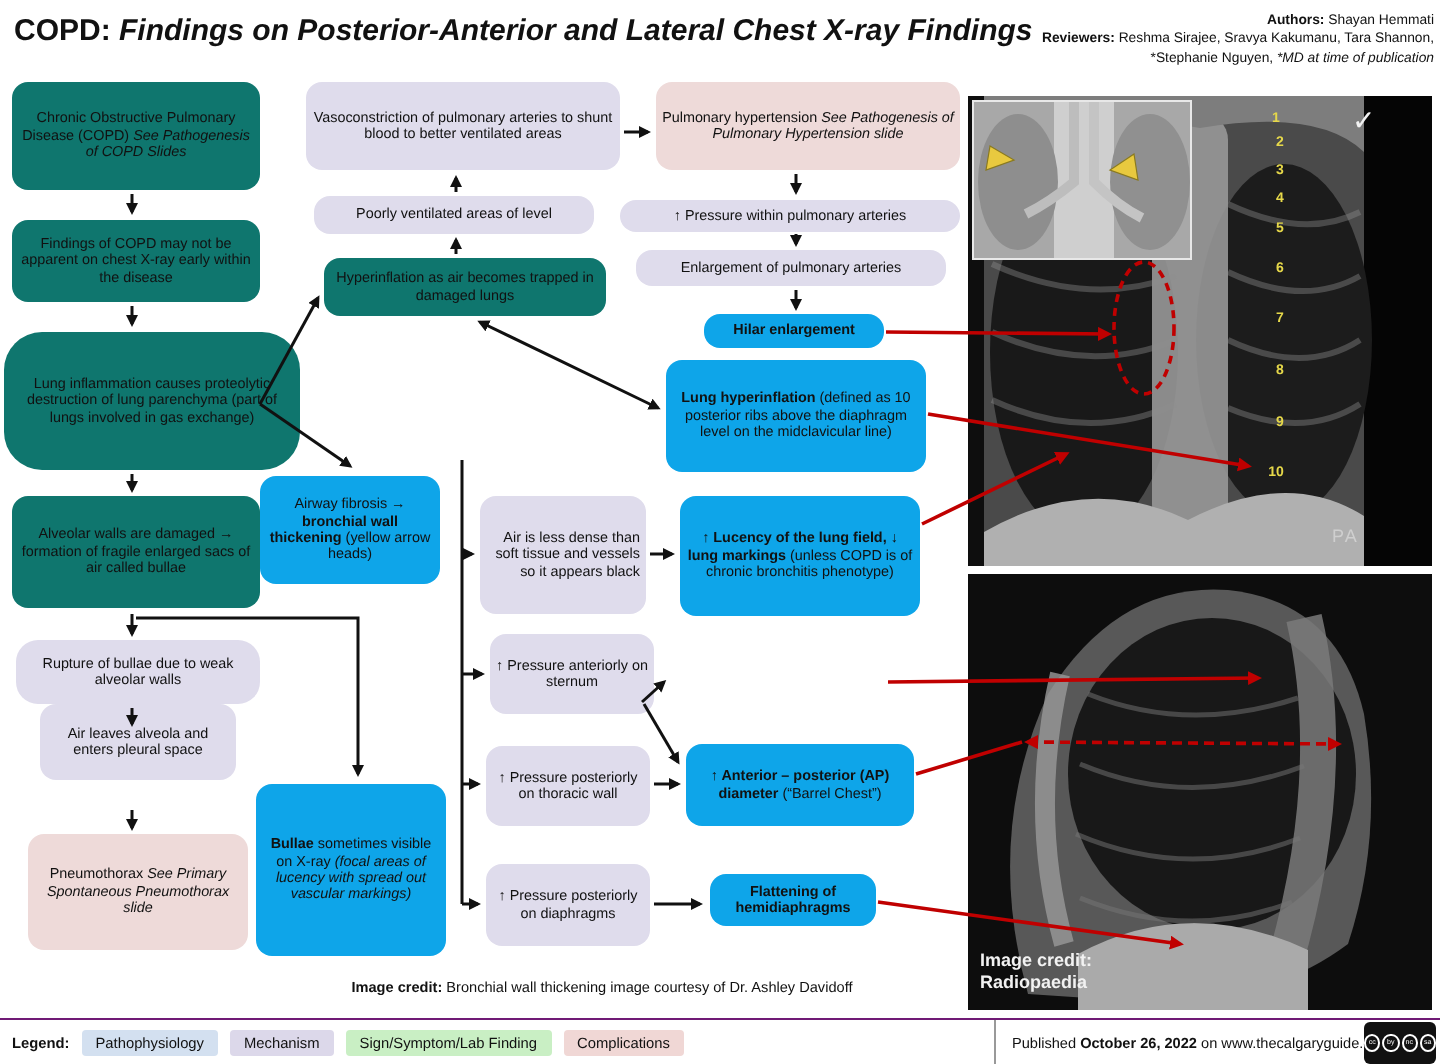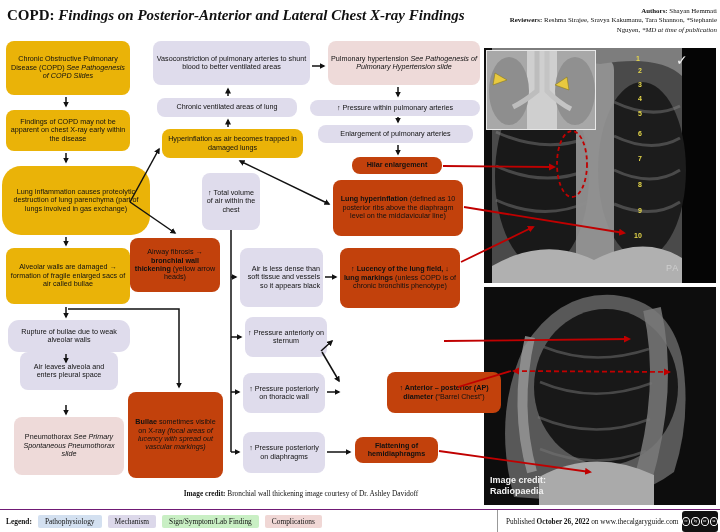--- a/index.html
+++ b/index.html
@@ -1,32 +1,32 @@
 <!DOCTYPE html>
 <html><head>
 <meta charset="utf-8">
 <style>
   html,body{margin:0;padding:0;background:#fff;}
   #canvas{position:relative;width:720px;height:532px;background:#fff;overflow:hidden;
           font-family:"Liberation Sans","DejaVu Sans",sans-serif;color:#111;}
-  .abs{position:absolute;font-family:Liberation Serif, serif;}
+  .abs{position:absolute;}
   
   #title{left:7px;top:7px;font-size:15px;font-weight:bold;white-space:nowrap;}
   #title .rest{font-style:italic;}
   #credits{right:3px;top:6px;width:212px;text-align:right;font-size:6.9px;line-height:1.35;}
   #credits .b{font-weight:bold;}
   #credits .i{font-style:italic;}
   
   .box{position:absolute;border-radius:8px;display:flex;align-items:center;justify-content:center;
        text-align:center;padding:2px 3px;box-sizing:border-box;font-size:7.2px;line-height:1.18;}
   .box .b{font-weight:bold;}
   .box .i{font-style:italic;}
-  .blue{background:#eab308;}
+  .blue{background:#0f766e;}
   .lav{background:#dfdcec;}
-  .green{background:#c2410c;}
+  .green{background:#0ea5e9;}
   .pink{background:#eedad9;}
   
   svg.overlay{position:absolute;left:0;top:0;pointer-events:none;}
   
   .xray{position:absolute;background:#0d0d0d;}
   #pa-check{position:absolute;left:676px;top:52px;color:#f2f2f2;font-size:14px;font-weight:bold;}
   #pa-label{position:absolute;left:666px;top:263px;color:#cfcfcf;font-size:9px;letter-spacing:1px;}
   #inset{position:absolute;left:486px;top:50px;width:110px;height:80px;border:1px solid #e8e8e8;box-sizing:border-box;}
   
   #caption{left:118px;top:489px;width:366px;text-align:center;font-size:7.3px;}
@@ -157,28 +157,25 @@
     <span>Air leaves alveola and enters pleural space</span>
   </div>
   <div class="box pink" style="left:14px;top:417px;width:110px;height:58px;">
     <span><span>Pneumothorax </span><span class="i">See Primary Spontaneous Pneumothorax slide</span></span>
   </div>
 
   <div class="box lav" style="left:153px;top:41px;width:157px;height:44px;">
     <span>Vasoconstriction of pulmonary arteries to shunt blood to better ventilated areas</span>
   </div>
   <div class="box lav" style="left:157px;top:98px;width:140px;height:19px;">
-    <span>Chronic ventilated areas of lung</span>
+    <span>Poorly ventilated areas of level</span>
   </div>
   <div class="box blue" style="left:162px;top:129px;width:141px;height:29px;">
     <span>Hyperinflation as air becomes trapped in damaged lungs</span>
   </div>
-  <div class="box lav" style="left:202px;top:173px;width:58px;height:57px;">
-    <span>↑ Total volume of air within the chest</span>
-  </div>
   <div class="box green" style="left:130px;top:238px;width:90px;height:54px;">
     <span><span>Airway fibrosis → </span><span class="b">bronchial wall thickening </span><span>(yellow arrow heads)</span></span>
   </div>
   <div class="box green" style="left:128px;top:392px;width:95px;height:86px;">
     <span><span class="b">Bullae </span><span>sometimes visible on X-ray </span><span class="i">(focal areas of lucency with spread out vascular markings)</span></span>
   </div>
 
   <div class="box pink" style="left:328px;top:41px;width:152px;height:44px;">
     <span><span>Pulmonary hypertension </span><span class="i">See Pathogenesis of Pulmonary Hypertension slide</span></span>
   </div>
@@ -199,21 +196,21 @@
   </div>
   <div class="box green" style="left:340px;top:248px;width:120px;height:60px;">
     <span><span class="b">↑ Lucency of the lung field, ↓ lung markings </span><span>(unless COPD is of chronic bronchitis phenotype)</span></span>
   </div>
   <div class="box lav" style="left:245px;top:317px;width:82px;height:40px;">
     <span>↑ Pressure anteriorly on sternum</span>
   </div>
   <div class="box lav" style="left:243px;top:373px;width:82px;height:40px;">
     <span>↑ Pressure posteriorly on thoracic wall</span>
   </div>
-  <div class="box green" style="left:343px;top:372px;width:114px;height:41px;margin-left:44px;">
+  <div class="box green" style="left:343px;top:372px;width:114px;height:41px;">
     <span><span class="b">↑ Anterior – posterior (AP) diameter </span><span>(“Barrel Chest”)</span></span>
   </div>
   <div class="box lav" style="left:243px;top:432px;width:82px;height:41px;">
     <span>↑ Pressure posteriorly on diaphragms</span>
   </div>
   <div class="box green" style="left:355px;top:437px;width:83px;height:26px;">
     <span class="b">Flattening of hemidiaphragms</span>
   </div>
 
   <svg class="overlay" width="720" height="532" viewBox="0 0 720 532">

